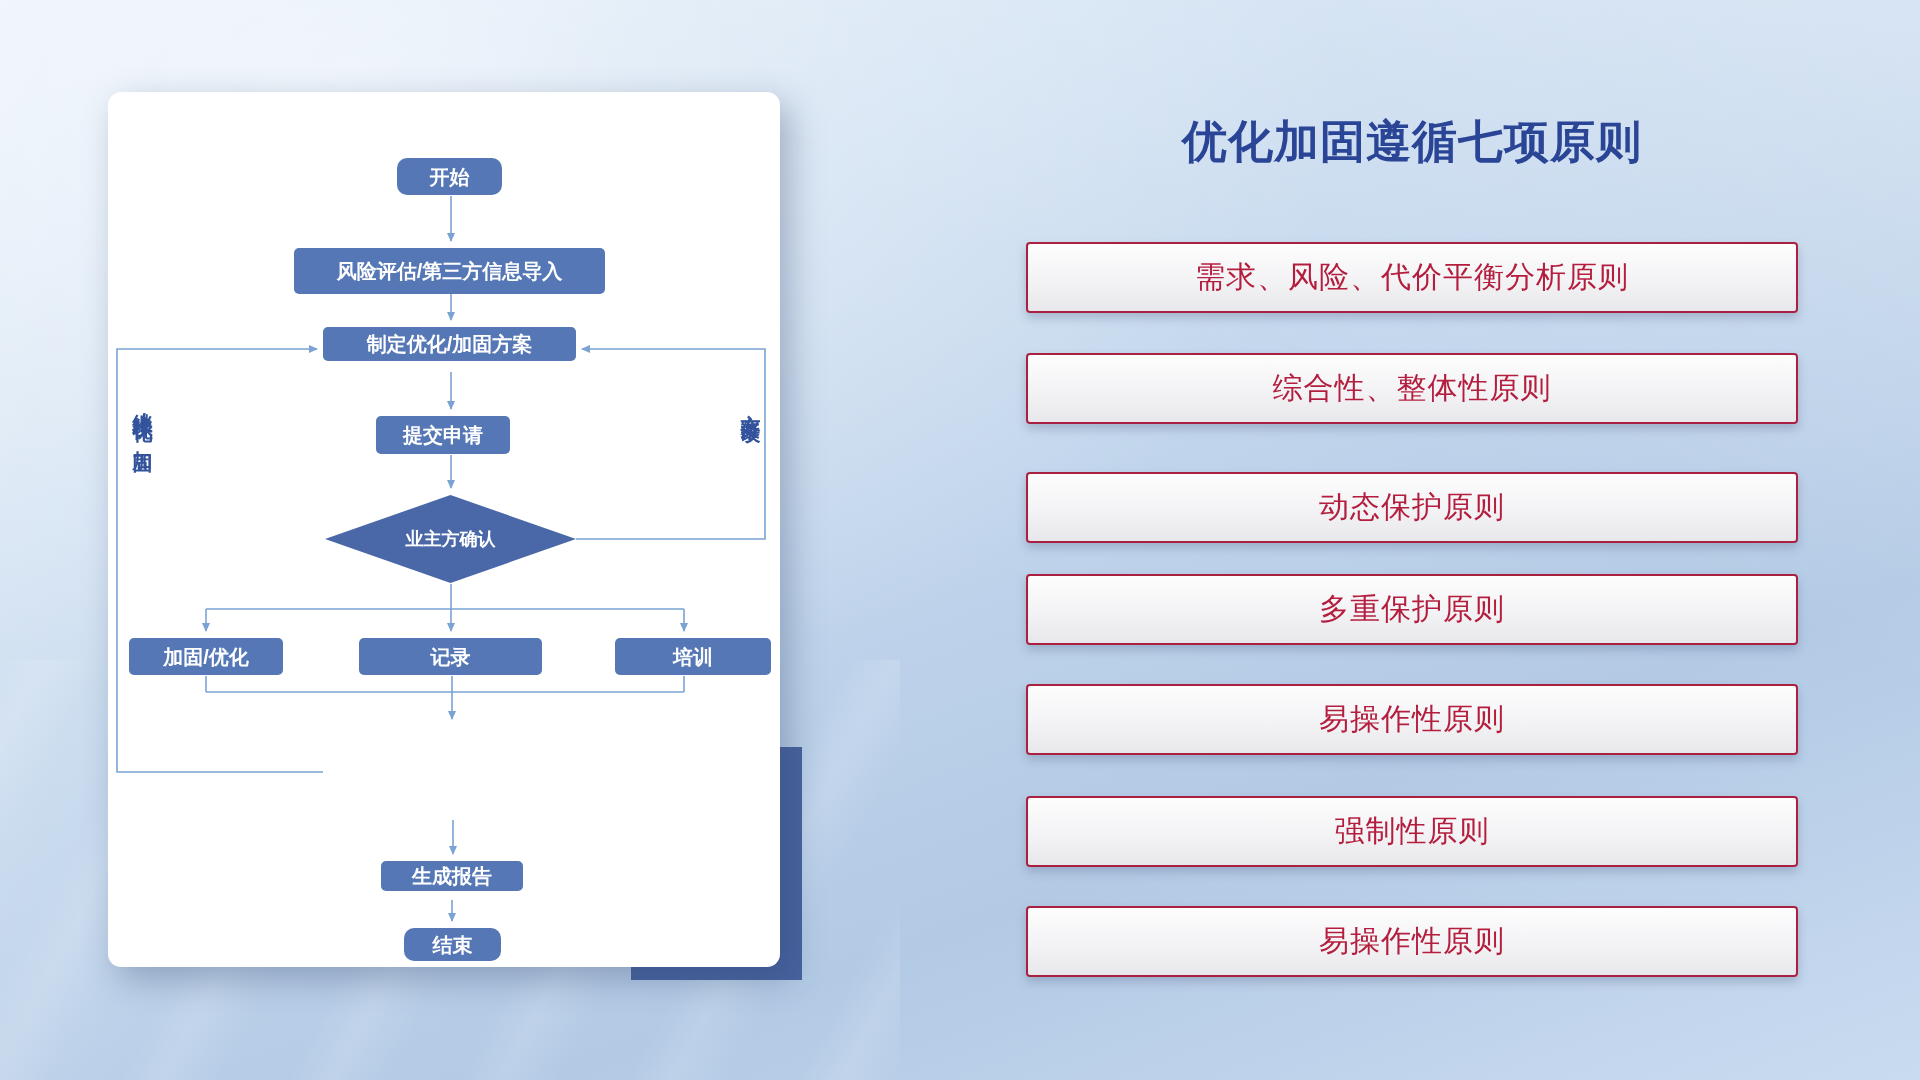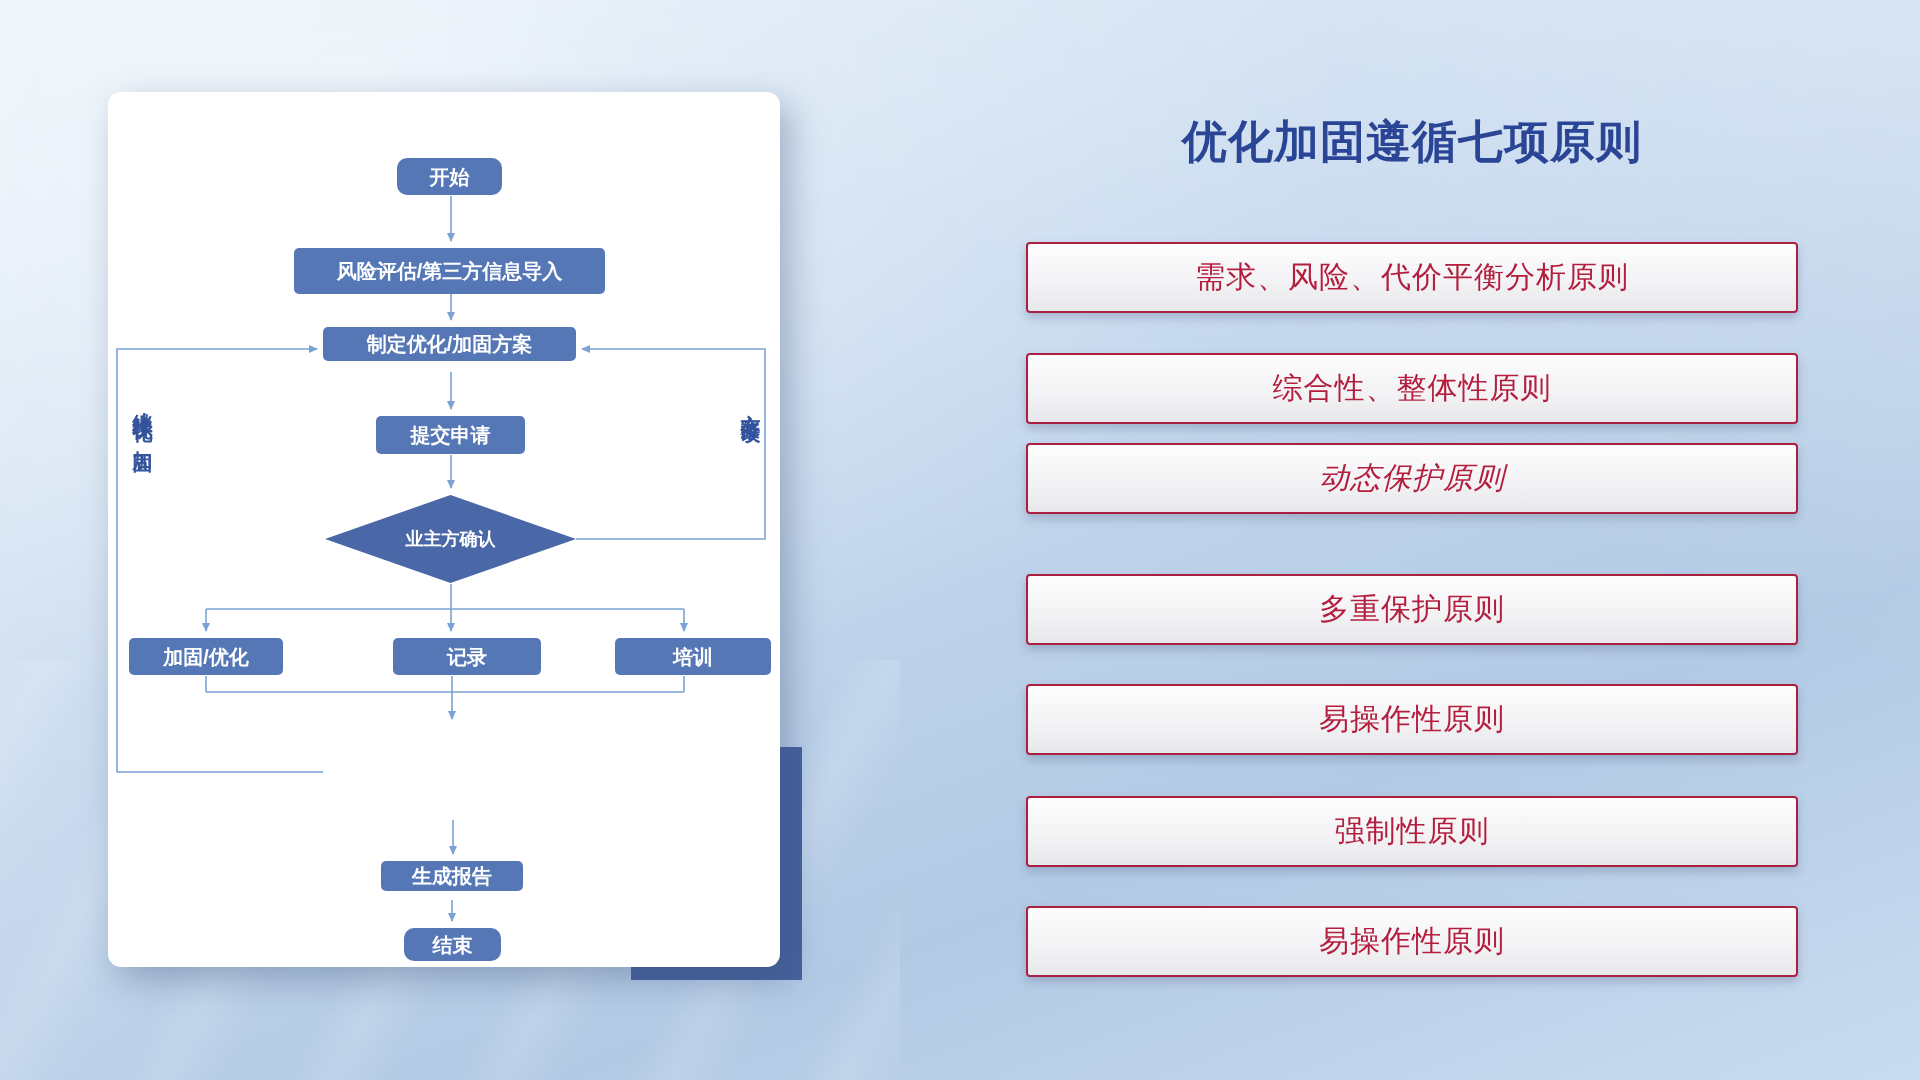--- a/index.html
+++ b/index.html
@@ -111,45 +111,45 @@
         <path d="M215 680 H9 V257 H209" marker-end="url(#arr)"></path>
       </g>
     </svg>
 
     <div class="node terminal" style="left:289px; top:66px; width:105px; height:37px;">开始</div>
 
     <div class="node" style="left:186px; top:156px; width:311px; height:46px;">风险评估/第三方信息导入</div>
 
     <div class="node" style="left:215px; top:235px; width:253px; height:34px;">制定优化/加固方案</div>
 
-    <div class="node" style="left:268px; top:324px; width:149px; height:38px;">提交申请</div>
+    <div class="node" style="left:268px; top:324px; width:134px; height:38px;">提交申请</div>
 
     <div class="diamond-wrap" style="left:217px; top:403px; width:251px; height:88px;">
       <div class="diamond-shape"></div>
       <div class="diamond-label">业主方确认</div>
     </div>
 
     <div class="node" style="left:21px; top:546px; width:154px; height:37px;">加固/优化</div>
 
-    <div class="node" style="left:285px; top:546px; width:148px; height:37px;">记录</div>
+    <div class="node" style="left:251px; top:546px; width:183px; height:37px;">记录</div>
 
     <div class="node" style="left:498px; top:546px; width:156px; height:37px;margin-left:9px;">培训</div>
 
 
     <div class="node" style="left:273px; top:769px; width:142px; height:30px;text-align:right;">生成报告</div>
 
     <div class="node terminal" style="left:296px; top:836px; width:97px; height:33px;">结束</div>
 
     <div class="vlabel" style="left:22px; top:306px;">继续优化/加固</div>
 
     <div class="vlabel" style="left:630px; top:306px;">方案修改</div>
   </div>
 
   <div class="title">优化加固遵循七项原则</div>
 
   <div class="principle" style="top:242px;">需求、风险、代价平衡分析原则</div>
   <div class="principle" style="top:353px;">综合性、整体性原则</div>
-  <div class="principle" style="top:443px;font-style:italic;">动态保护原则</div>
+  <div class="principle" style="top:472px;">动态保护原则</div>
   <div class="principle" style="top:574px;">多重保护原则</div>
   <div class="principle" style="top:684px;">易操作性原则</div>
   <div class="principle" style="top:796px;">强制性原则</div>
   <div class="principle" style="top:906px;">易操作性原则</div>
 </div>
 
 </body></html>

